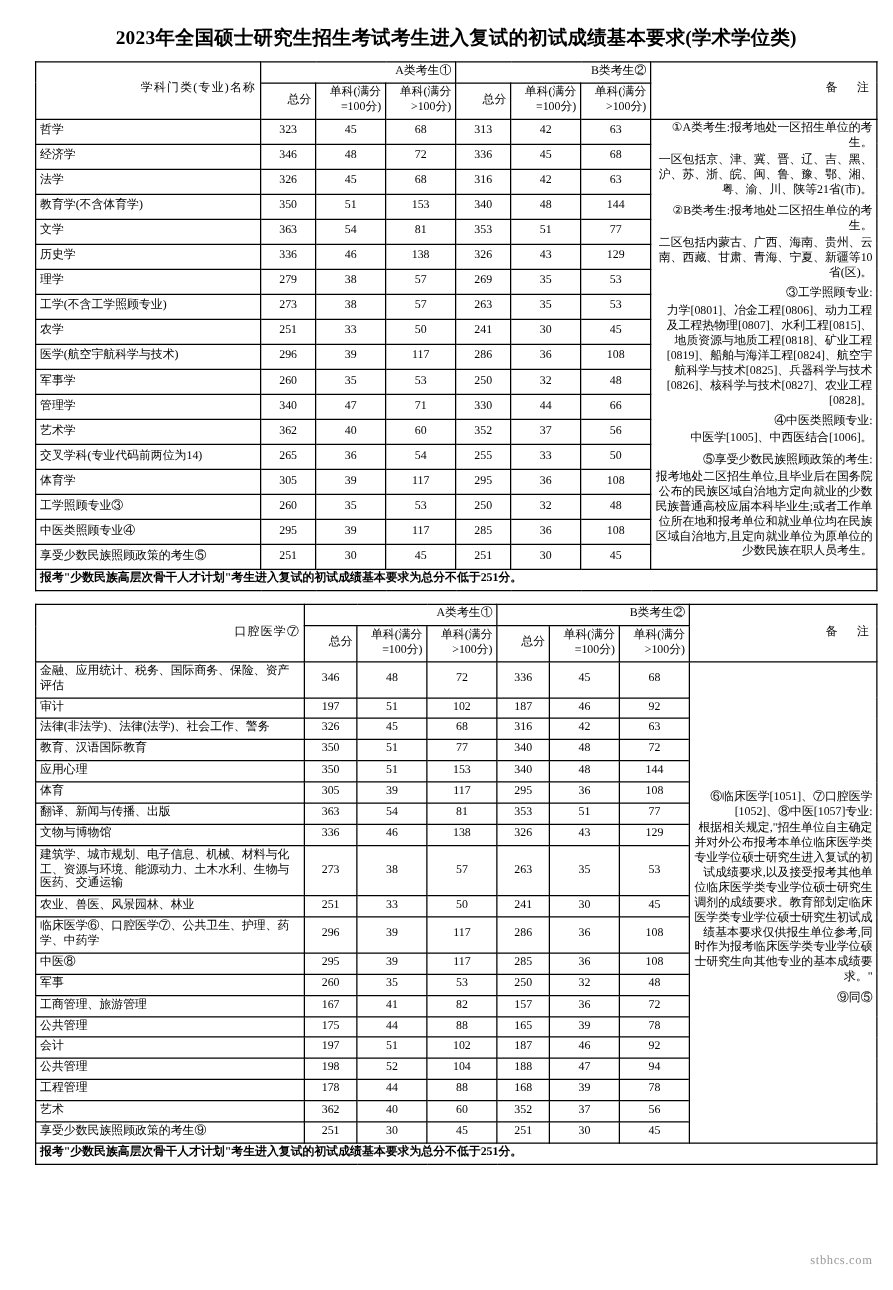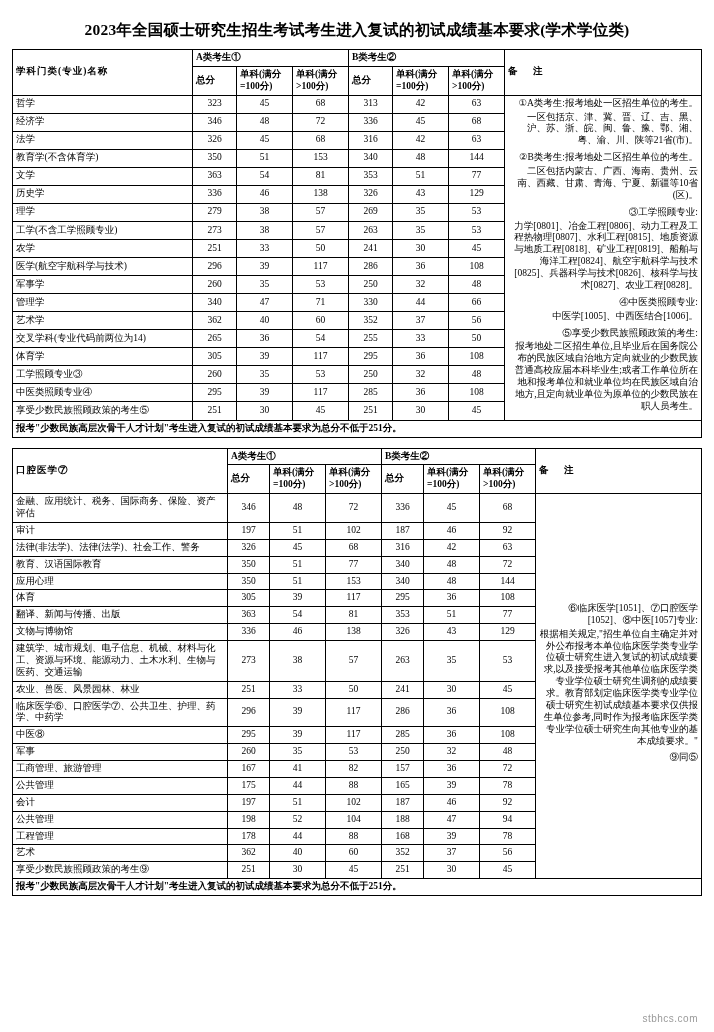--- a/index.html
+++ b/index.html
@@ -2,21 +2,21 @@
 <html><head>
 <meta charset="utf-8">
 <style>
   html,body{margin:0;padding:0;background:#ffffff;}
   body{
     width:714px;
     font-family:"Liberation Serif","DejaVu Serif",serif;
     color:#000;
     -webkit-font-smoothing:antialiased;
   }
-  .page{width:714px;min-height:1032px;box-sizing:border-box;padding:14px 12px 4px 12px;position:relative;}
+  .page{width:714px;min-height:1032px;box-sizing:border-box;padding:14px 12px 4px 28px;position:relative;}
   .section{margin-bottom:10px;}
   .title{
     text-align:center;
     font-size:15.5px;
     font-weight:bold;
     letter-spacing:0.2px;
     margin:6px 0 8px 0;
     font-family:"Liberation Serif","DejaVu Serif",serif;
   }
   table.grid{
@@ -25,21 +25,21 @@
     table-layout:fixed;
   }
   table.grid th, table.grid td{
     border:1px solid #000;
     font-size:9.5px;
     line-height:1.25;
     padding:2px 3px;
     vertical-align:middle;
     font-family:"Liberation Serif","DejaVu Serif",serif;
   }
-  table.grid th{font-weight:bold;text-align:left;}
+  table.grid th{font-weight:normal;text-align:right;}
   .outer{border:1.6px solid #000;}
   .name-cell{font-size:10px;padding-left:5px;}
   .hdr-tall{height:20px;}
   .num{font-size:10.5px;text-align:center;}
   .note-cell{
     vertical-align:top;
     text-align:right;
     font-size:8.6px;
     line-height:1.45;
     padding:4px 5px;
@@ -51,24 +51,24 @@
     font-size:9.6px;
     text-align:left;
     padding:4px 6px;
     font-weight:bold;
   }
   .subj-head{font-size:11px;font-weight:bold;letter-spacing:1px;}
   .bei-zhu{font-size:11px;font-weight:bold;letter-spacing:3px;}
   .watermark{
     position:absolute;
     right:16px;
-    bottom:8px;
+    bottom:18px;
     font-size:10px;
     color:#9a9a9a;
-    font-family:Liberation Sans, sans-serif;
+    font-family:Liberation Serif, serif;
     letter-spacing:0.5px;
   }
   .two-line{font-size:9.5px;line-height:1.2;}
 </style>
 </head>
 <body>
 
 <div class="page">
 
   <div class="section">

